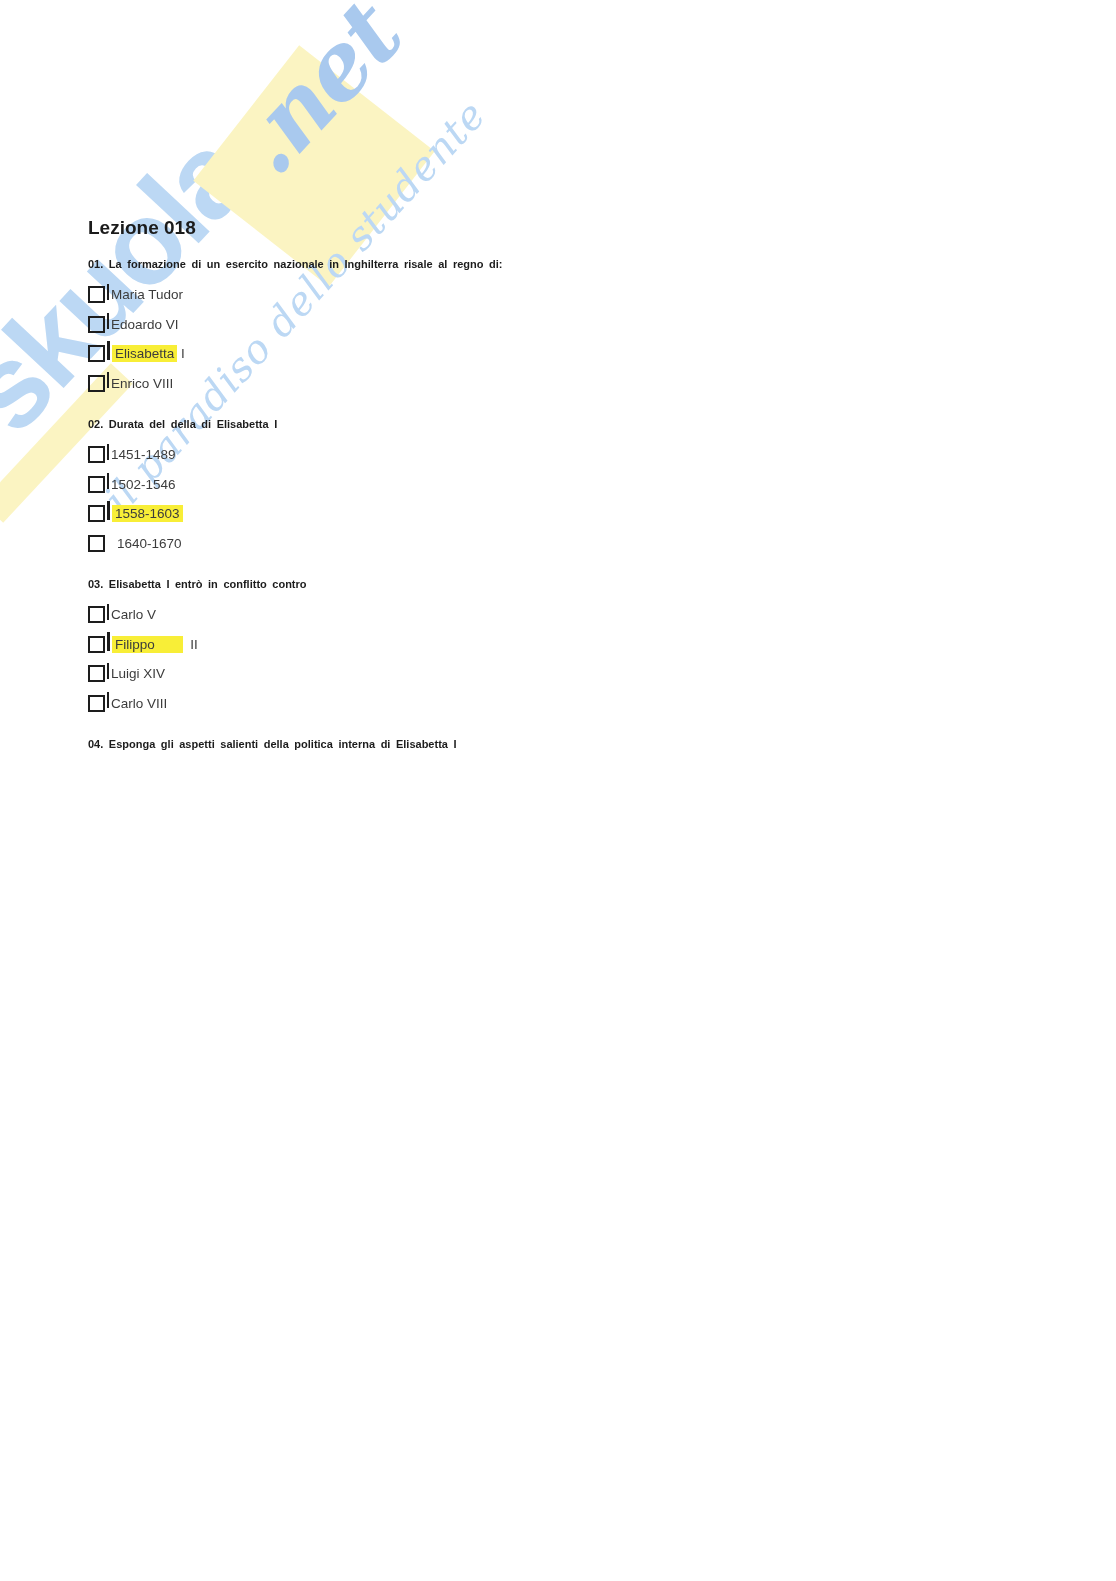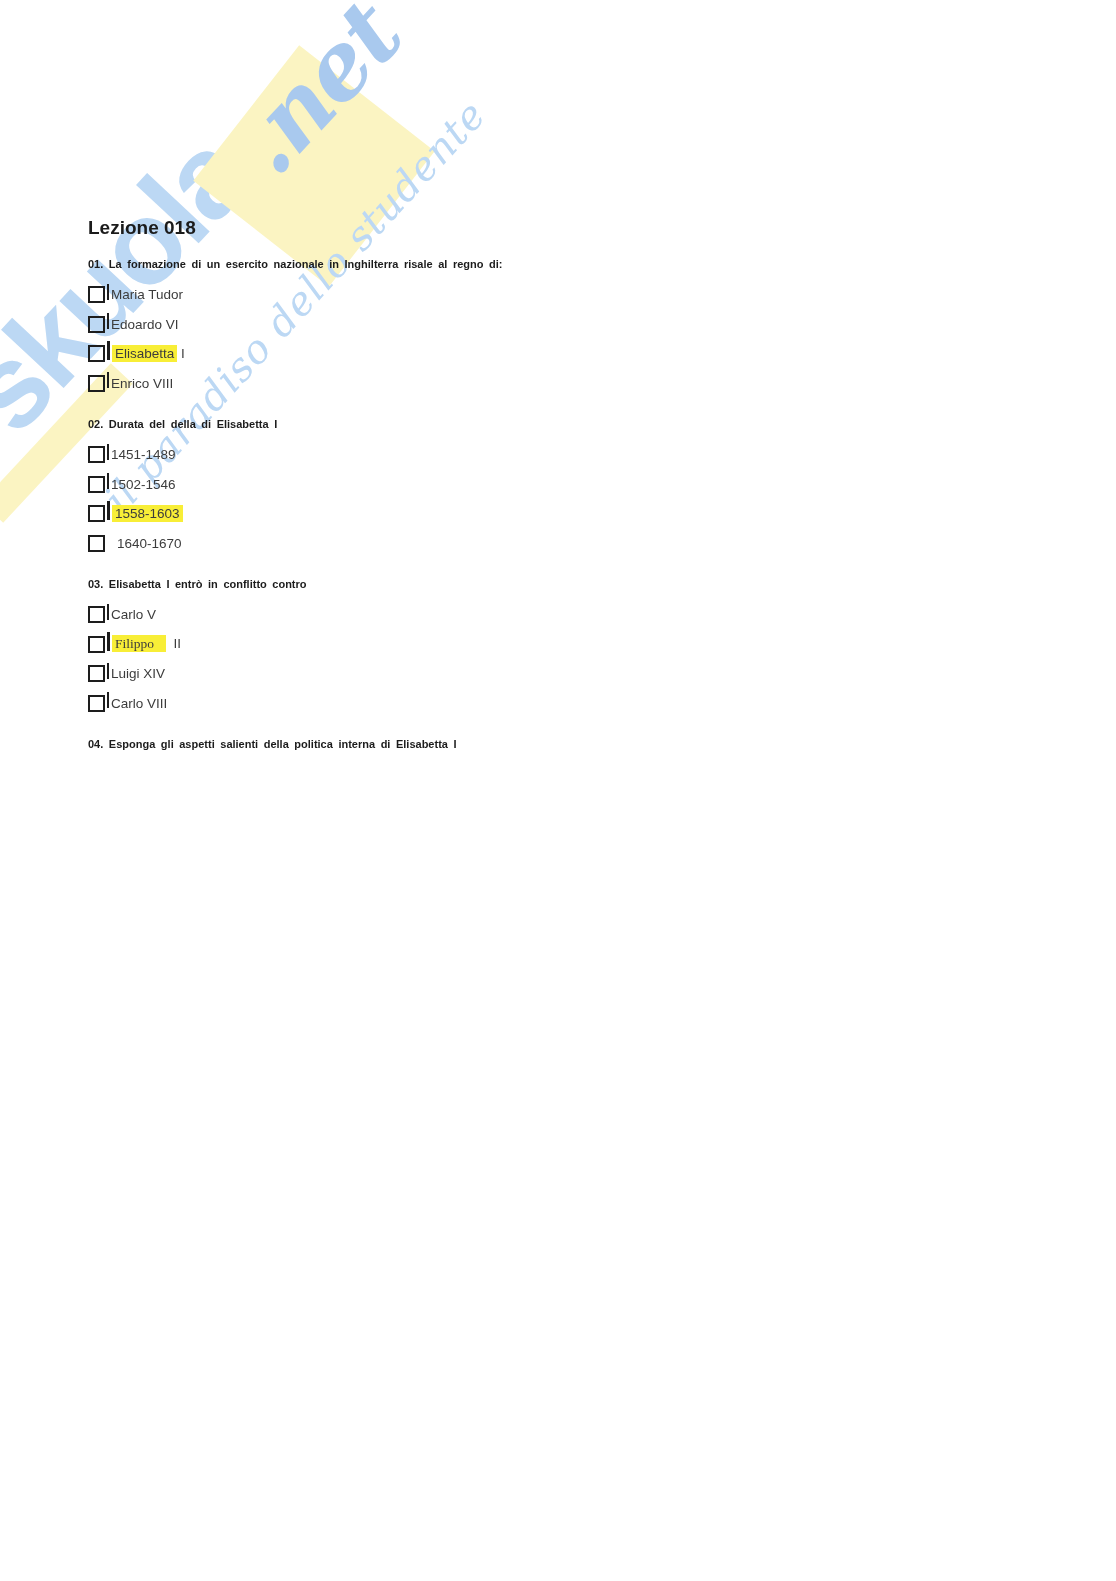--- a/index.html
+++ b/index.html
@@ -145,21 +145,21 @@
     <div class="question">
       <p class="q-text"><span>03.</span> <span>Elisabetta I entrò in conflitto contro</span></p>
       <div class="option">
         <span class="cb"></span>
           <span class="cbar"></span>
         <span class="lbl"><span>Carlo V</span><span></span></span>
       </div>
       <div class="option">
         <span class="cb"></span>
           <span class="cbar thick"></span>
-        <span class="lbl"><span></span><span class="hl" style="padding-right:12px;font-family:Liberation Serif, serif;">Filippo</span><span>  II</span></span>
+        <span class="lbl"><span></span><span class="hl" style="padding-right:28px;">Filippo</span><span>  II</span></span>
       </div>
       <div class="option">
         <span class="cb"></span>
           <span class="cbar"></span>
         <span class="lbl"><span>Luigi XIV</span><span></span></span>
       </div>
       <div class="option">
         <span class="cb"></span>
           <span class="cbar"></span>
         <span class="lbl"><span>Carlo VIII</span><span></span></span>

